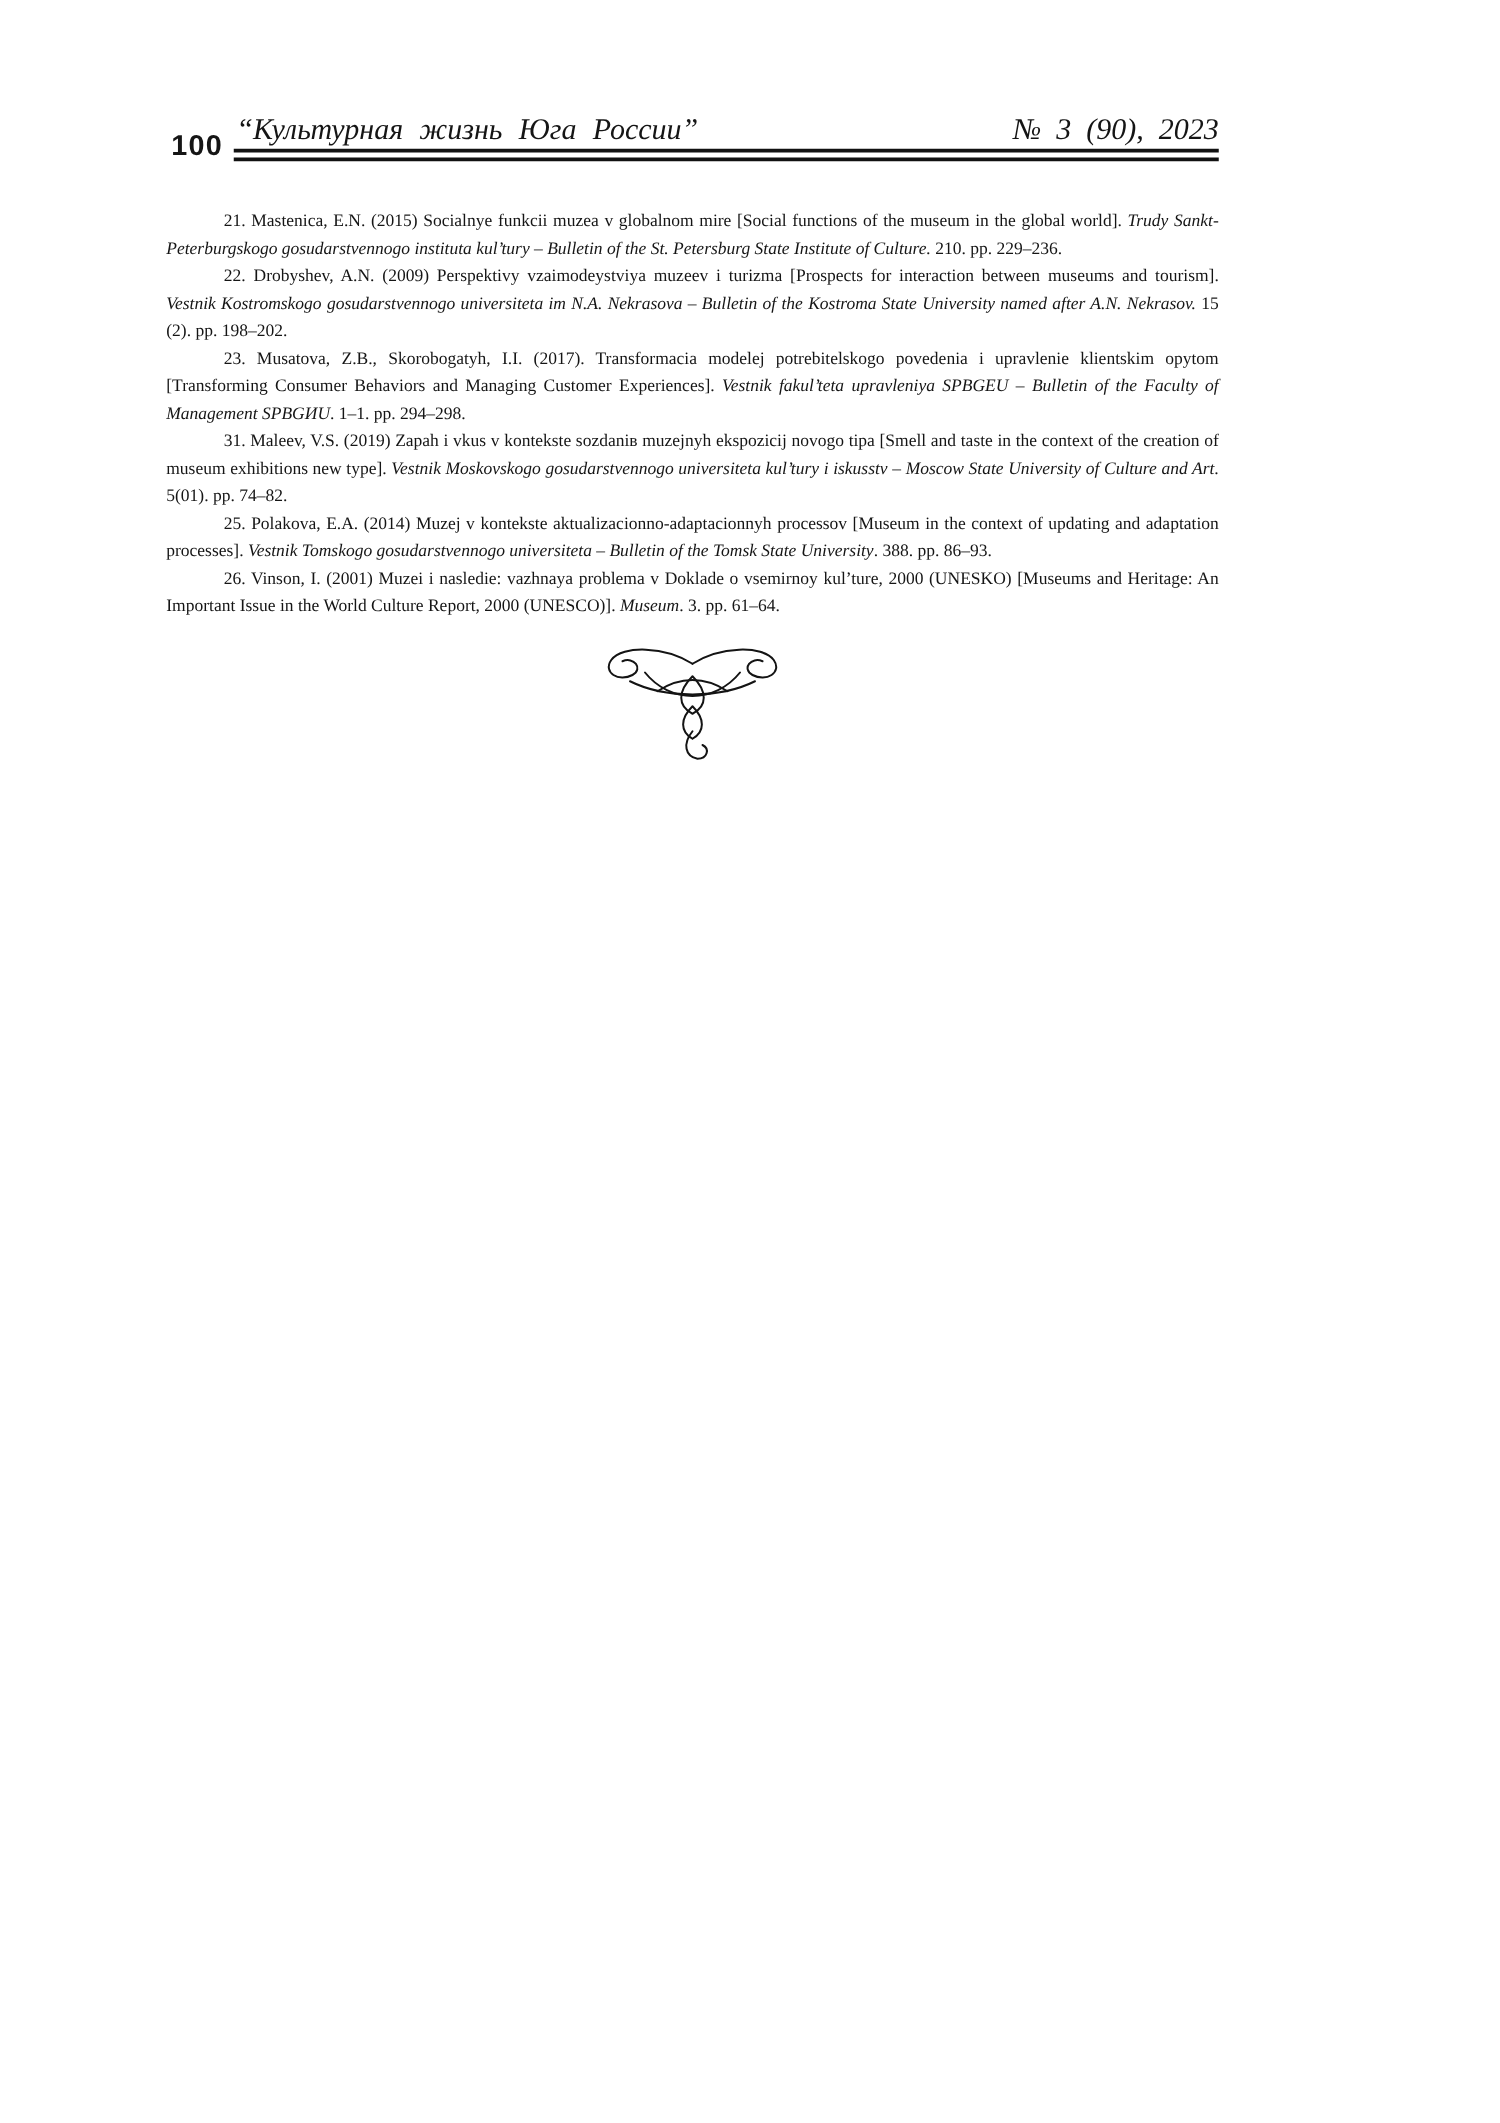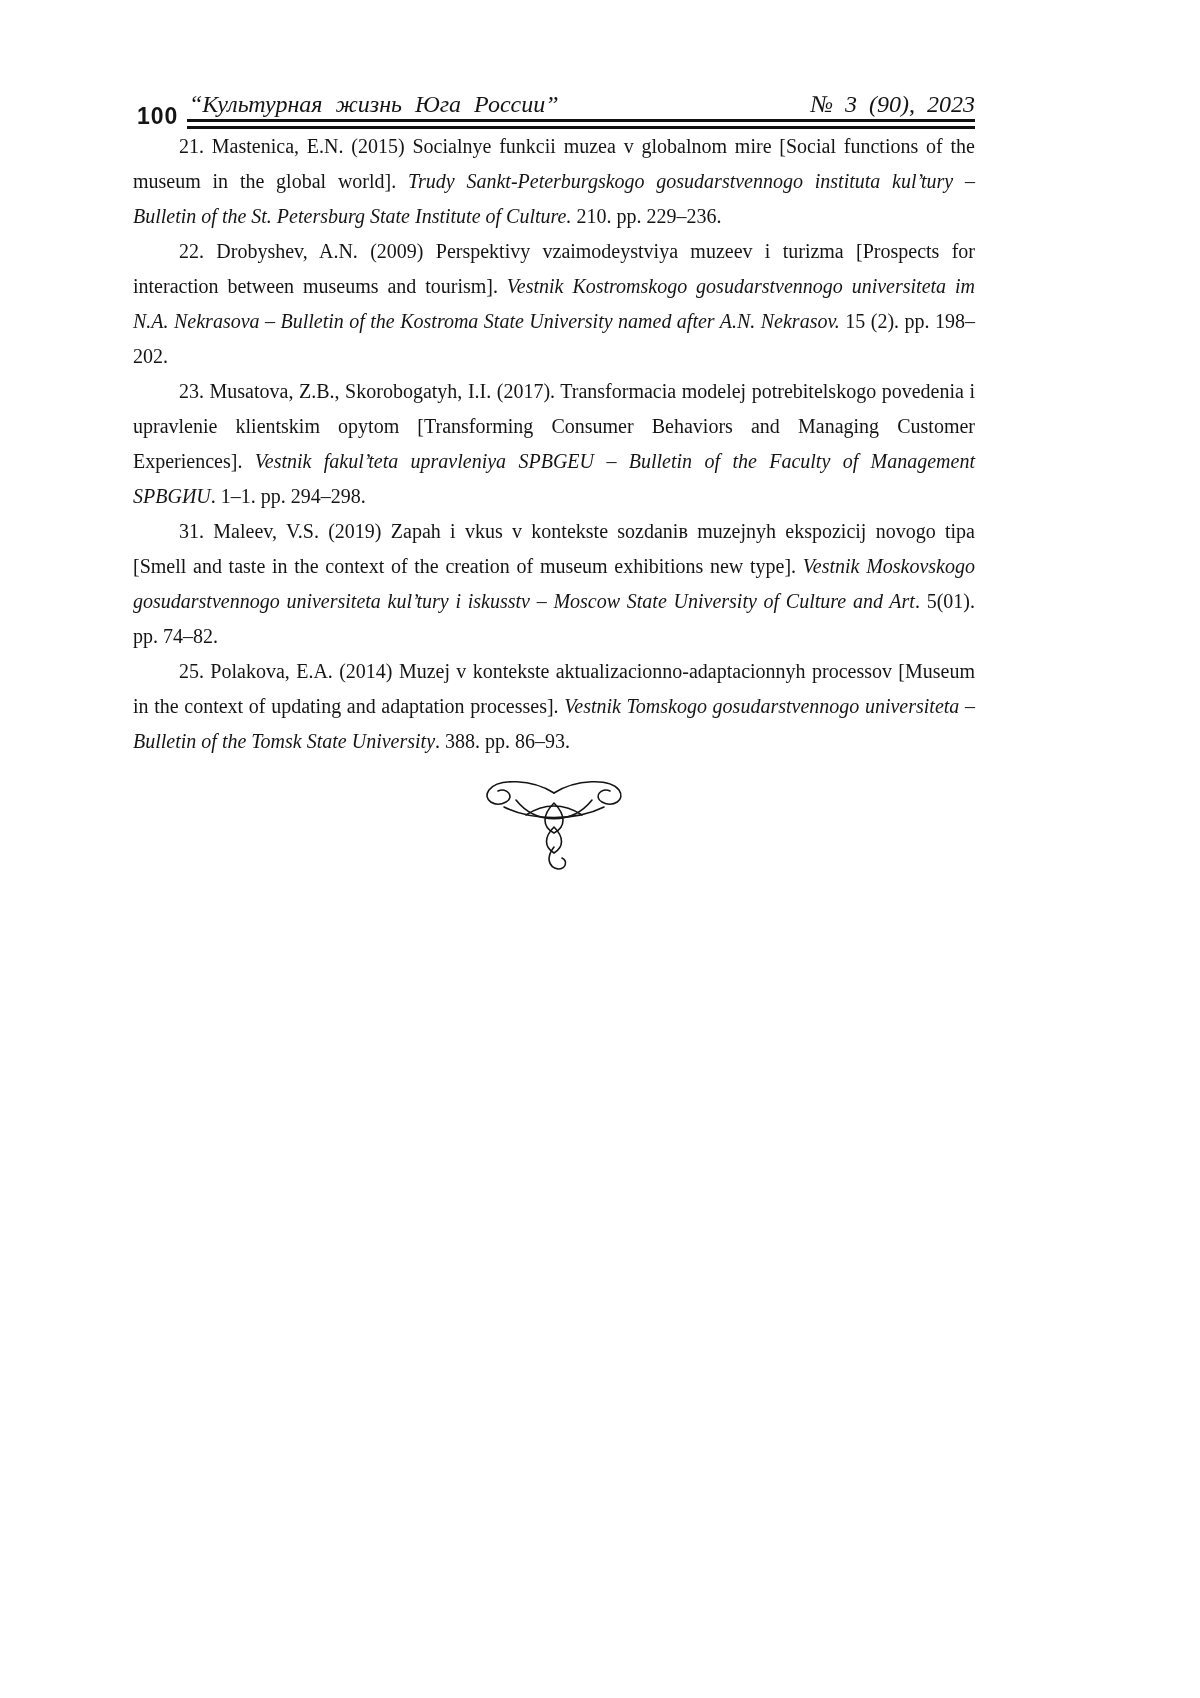--- a/index.html
+++ b/index.html
@@ -43,22 +43,23 @@
     line-height: 1;
   }
   .double-rule {
     flex: 1;
     height: 10px;
     border-top: 3px solid #111;
     border-bottom: 3px solid #111;
   }
   
   .references {
-    font-size: 20px;
-    line-height: 35px;
+    margin-top: 38px;
+    font-size: 14px;
+    line-height: 22px;
     text-align: justify;
   }
   .references p {
     margin: 0;
     text-indent: 46px;
   }
   .it { font-style: italic; }
   
   .ornament-wrap {
     margin-top: 16px;
@@ -82,20 +83,21 @@
         <span class="double-rule"></span>
       </div>
     </header>
 
     <main class="references">
       <p><span>21. Mastenica, E.N. (2015) Socialnye funkcii muzea v globalnom mire [Social functions of the museum in the global world]. </span><span class="it">Trudy Sankt-Peterburgskogo gosudarstvennogo instituta kul’tury – Bulletin of the St. Petersburg State Institute of Culture.</span><span> 210. pp. 229–236.</span></p>
       <p><span>22. Drobyshev, A.N. (2009) Perspektivy vzaimodeystviya muzeev i turizma [Prospects for interaction between museums and tourism]. </span><span class="it">Vestnik Kostromskogo gosudarstvennogo universiteta im N.A. Nekrasova – Bulletin of the Kostroma State University named after A.N. Nekrasov.</span><span> 15 (2). pp. 198–202.</span></p>
       <p><span>23. Musatova, Z.B., Skorobogatyh, I.I. (2017). Transformacia modelej potrebitelskogo povedenia i upravlenie klientskim opytom [Transforming Consumer Behaviors and Managing Customer Experiences]. </span><span class="it">Vestnik fakul’teta upravleniya SPBGEU – Bulletin of the Faculty of Management SPBGИU</span><span>. 1–1. pp. 294–298.</span></p>
       <p><span>31. Maleev, V.S. (2019) Zapah i vkus v kontekste sozdaniв muzejnyh ekspozicij novogo tipa [Smell and taste in the context of the creation of museum exhibitions new type]. </span><span class="it">Vestnik Moskovskogo gosudarstvennogo universiteta kul’tury i iskusstv – Moscow State University of Culture and Art</span><span>. 5(01). pp. 74–82.</span></p>
       <p><span>25. Polakova, E.A. (2014) Muzej v kontekste aktualizacionno-adaptacionnyh processov [Museum in the context of updating and adaptation processes]. </span><span class="it">Vestnik Tomskogo gosudarstvennogo universiteta – Bulletin of the Tomsk State University</span><span>. 388. pp. 86–93.</span></p>
+      <p><span>26. Vinson, I. (2001) Muzei i nasledie: vazhnaya problema v Doklade o vsemirnoy kul’ture, 2000 (UNESKO) [Museums and Heritage: An Important Issue in the World Culture Report, 2000 (UNESCO)]. </span><span class="it">Museum</span><span>. 3. pp. 61–64.</span></p>
 
       <div class="ornament-wrap">
         <svg width="160" height="100" viewBox="0 0 160 100" xmlns="http://www.w3.org/2000/svg">
           <g fill="none" stroke="#141414" stroke-width="1.6" stroke-linecap="round">
 
             <path d="M80 18 C 58 4, 24 3, 15 15 C 8 25, 21 33, 32 27 C 41 22, 33 12, 24 16"></path>
 
             <path d="M80 18 C 102 4, 136 3, 145 15 C 152 25, 139 33, 128 27 C 119 22, 127 12, 136 16"></path>
 
             <path d="M30 32 C 58 46, 102 46, 130 32"></path>

